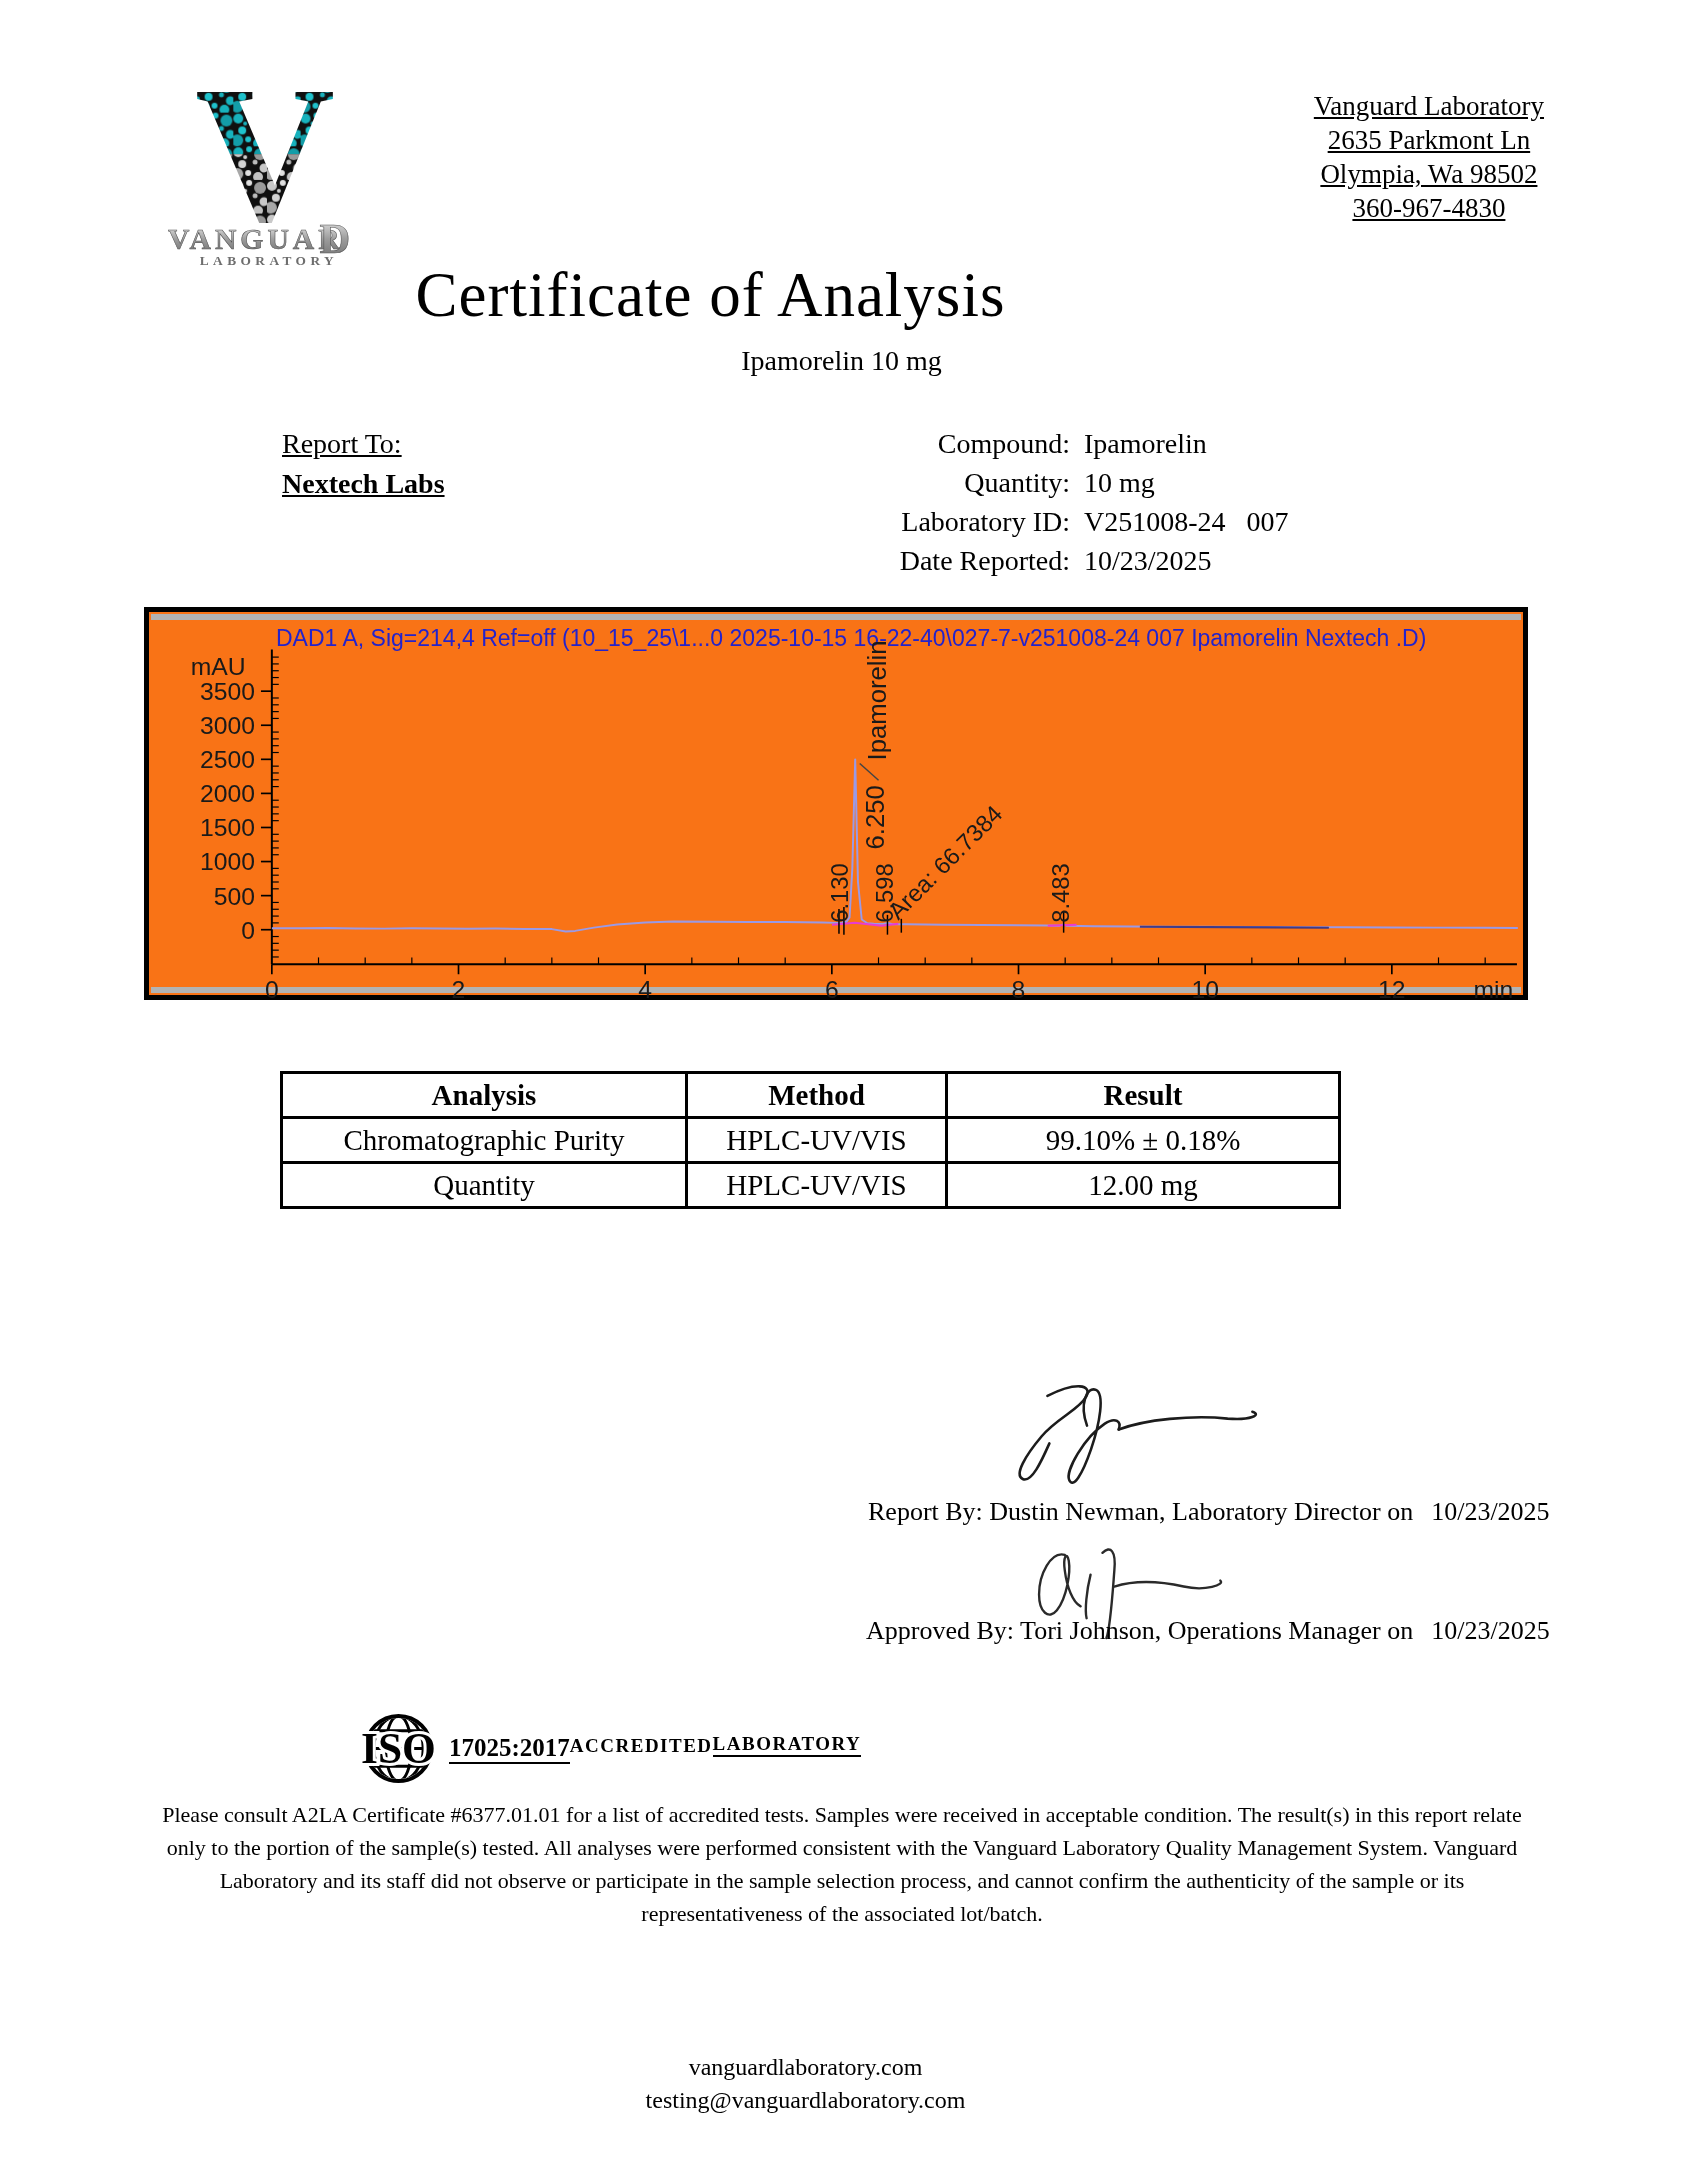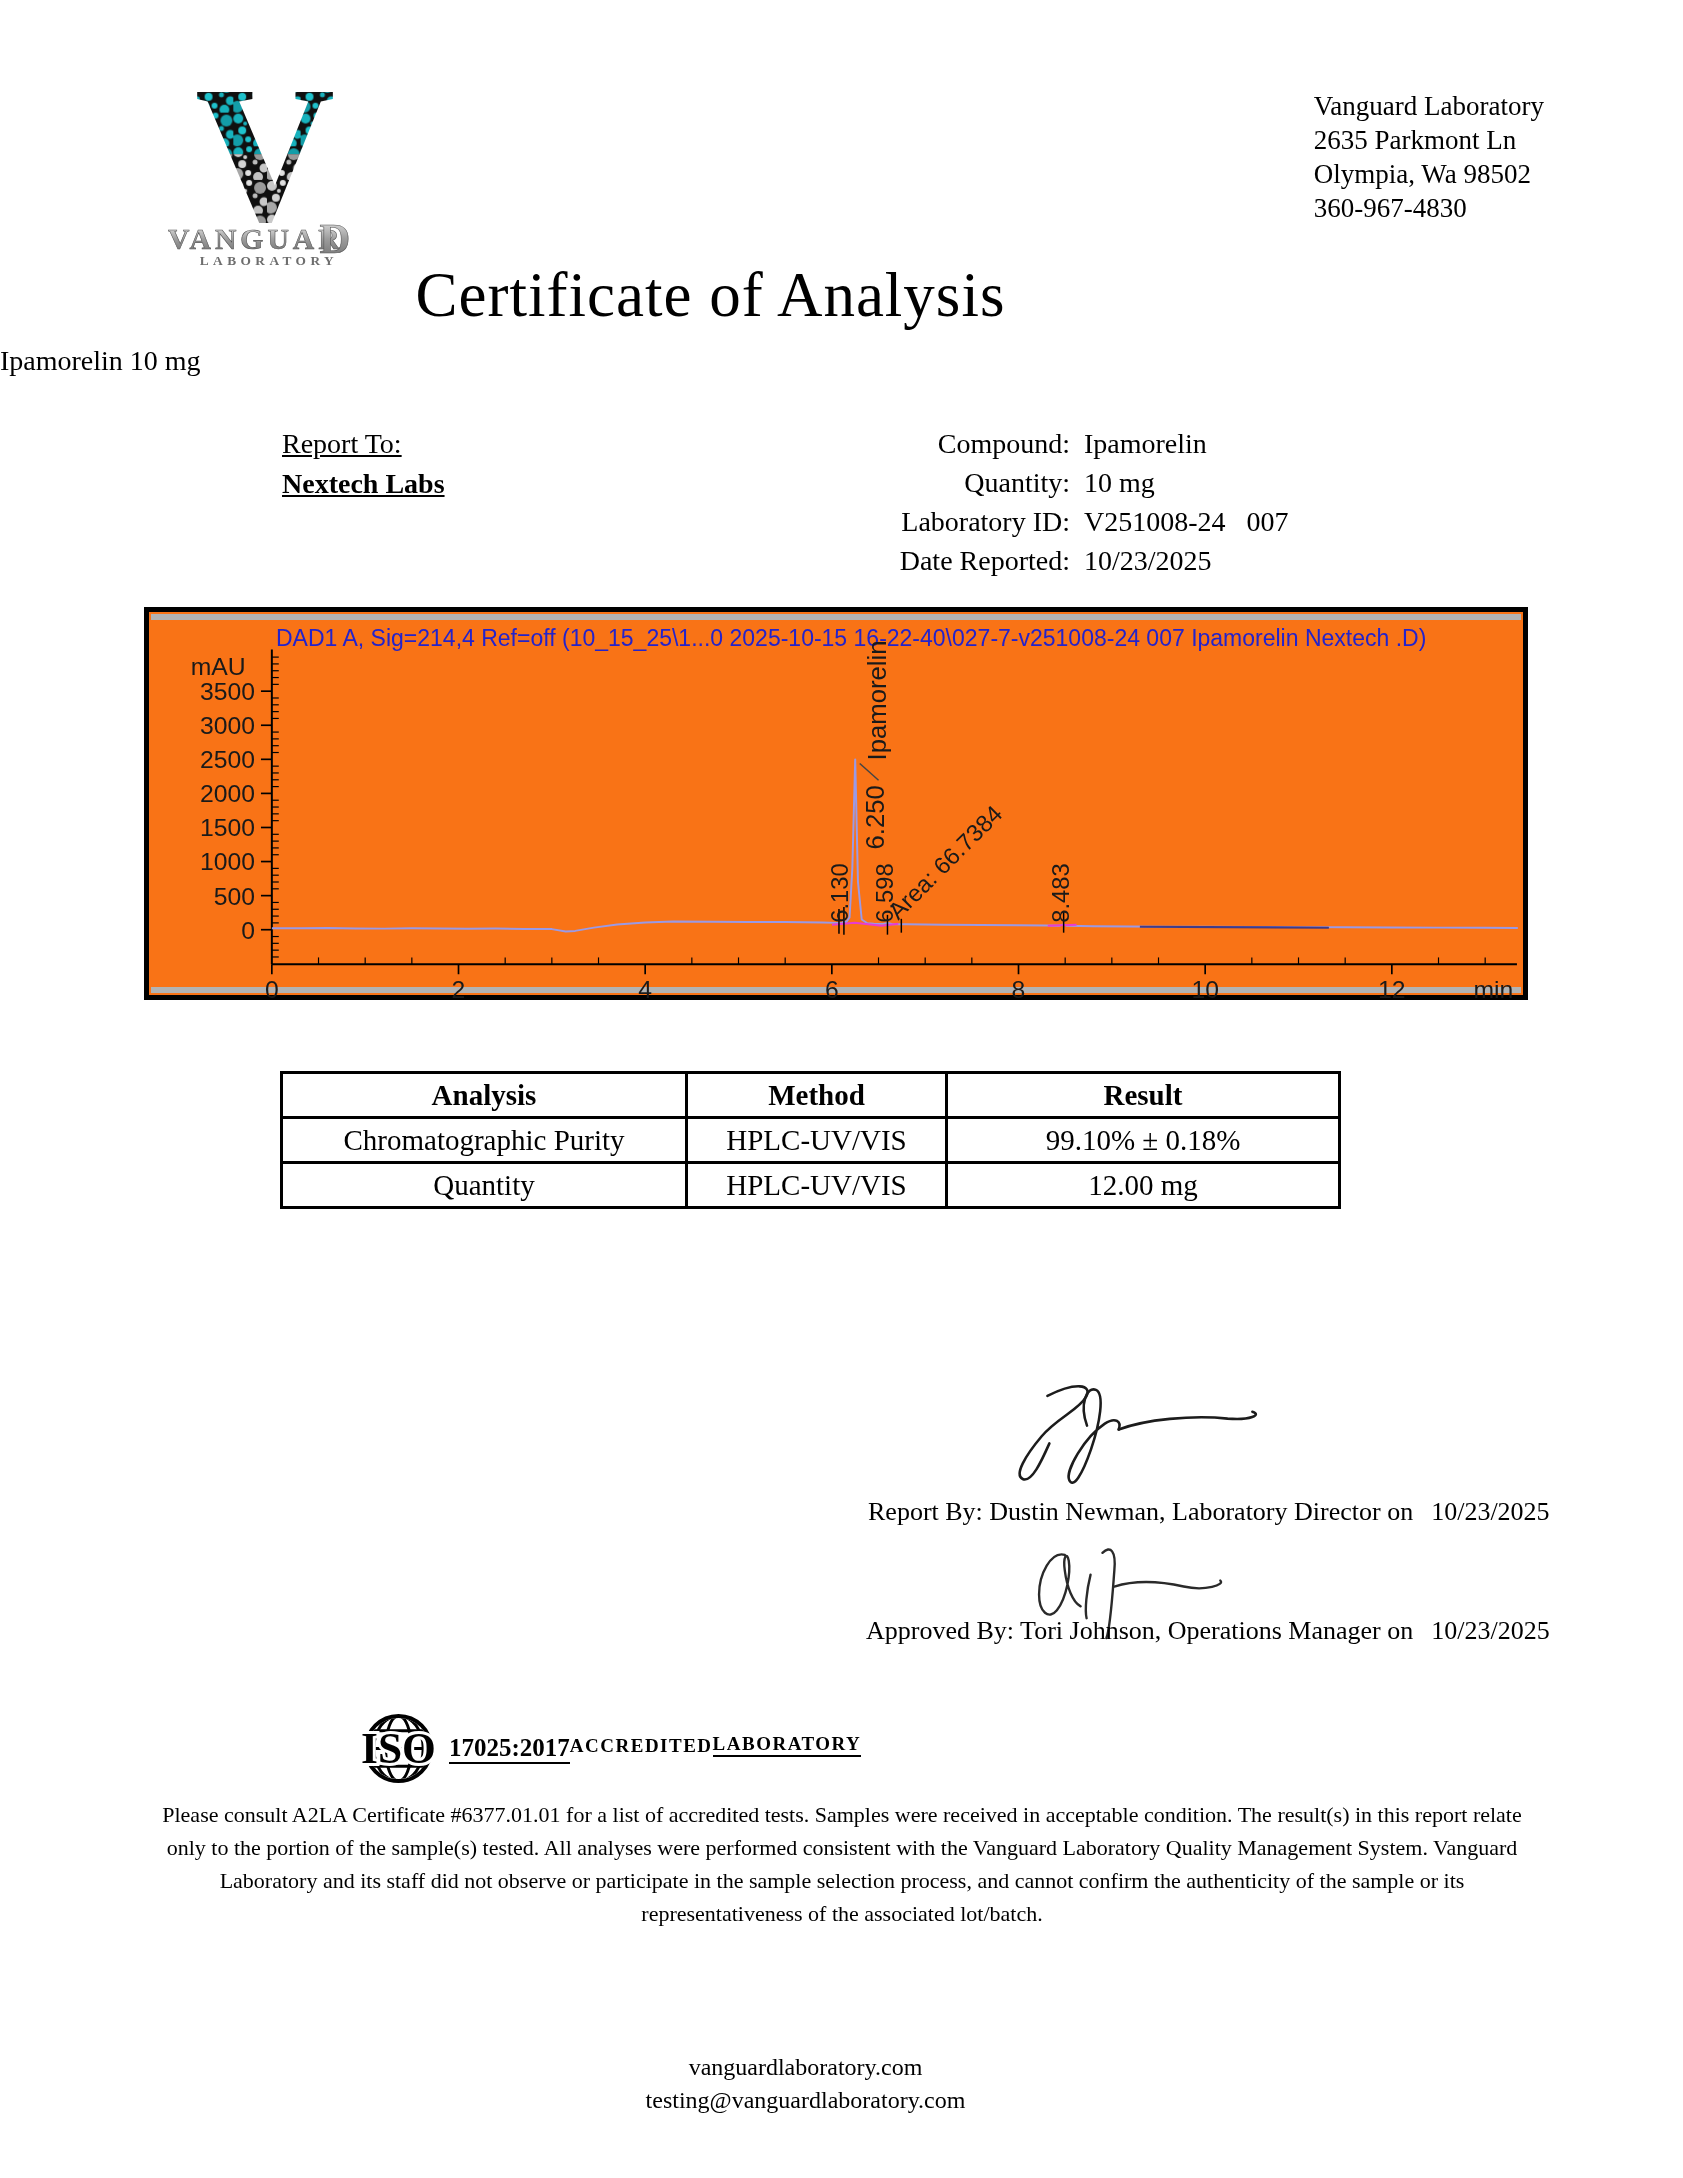--- a/index.html
+++ b/index.html
@@ -1,23 +1,23 @@
 <!DOCTYPE html>
 <html><head>
 <meta charset="utf-8">
 <style>
   html,body{margin:0;padding:0;background:#ffffff;}
   #page{position:relative;width:1683px;height:2178px;background:#ffffff;overflow:hidden;
         font-family:"Liberation Serif","DejaVu Serif",serif;color:#000;}
   .abs{position:absolute;}
 
   
-  #address{right:139px;top:89px;text-align:left;font-size:27px;line-height:34px;}
+  #address{right:139px;top:89px;text-align:center;font-size:27px;line-height:34px;text-decoration:underline;}
   #page-title{left:0;top:259px;width:1405px;text-align:center;font-size:63px;letter-spacing:1px;padding-left:8px;}
-  #page-subtitle{left:0;top:345px;width:1683px;font-size:28px;}
+  #page-subtitle{left:0;top:345px;width:1683px;text-align:center;font-size:28px;}
 
   
   #report-to{left:282px;top:424px;font-size:28px;line-height:40px;text-decoration:underline;}
   #report-to .bold{font-weight:bold;}
   #info-grid{left:733px;top:424px;display:grid;grid-template-columns:337px 475px;
              font-size:28px;line-height:39px;}
   #info-grid .lbl{text-align:right;}
   #info-grid .val{padding-left:14px;white-space:pre;}
 
   

